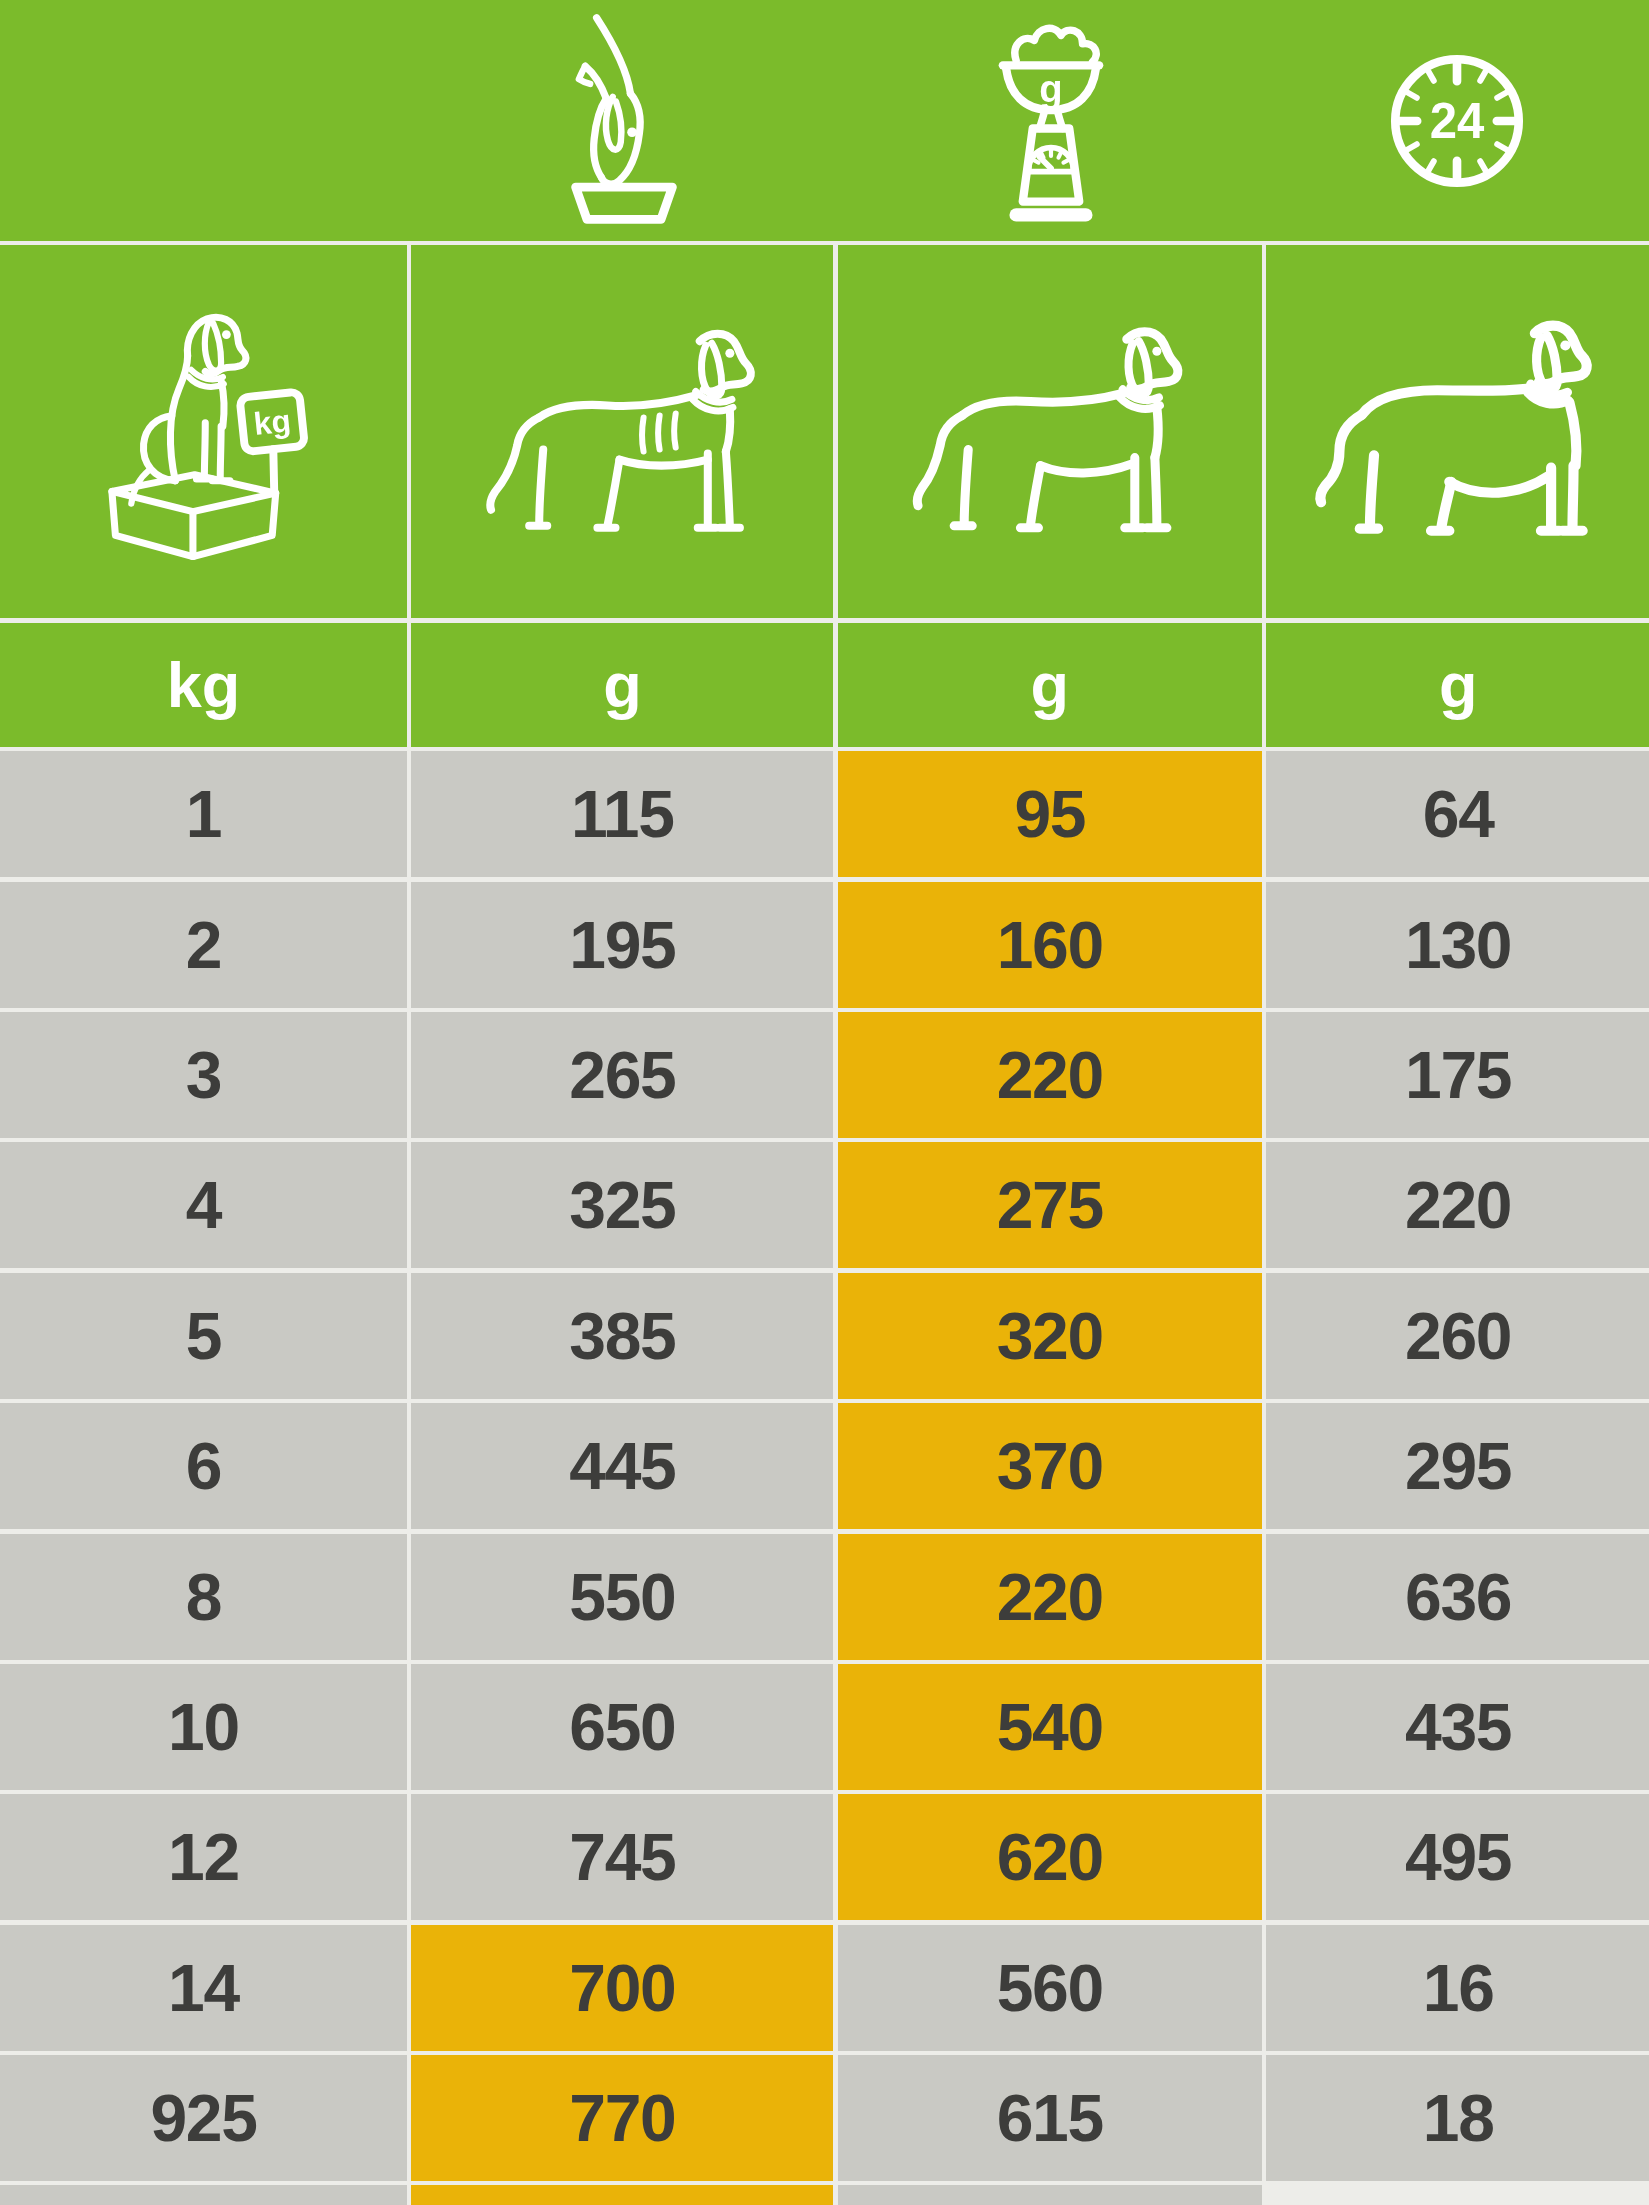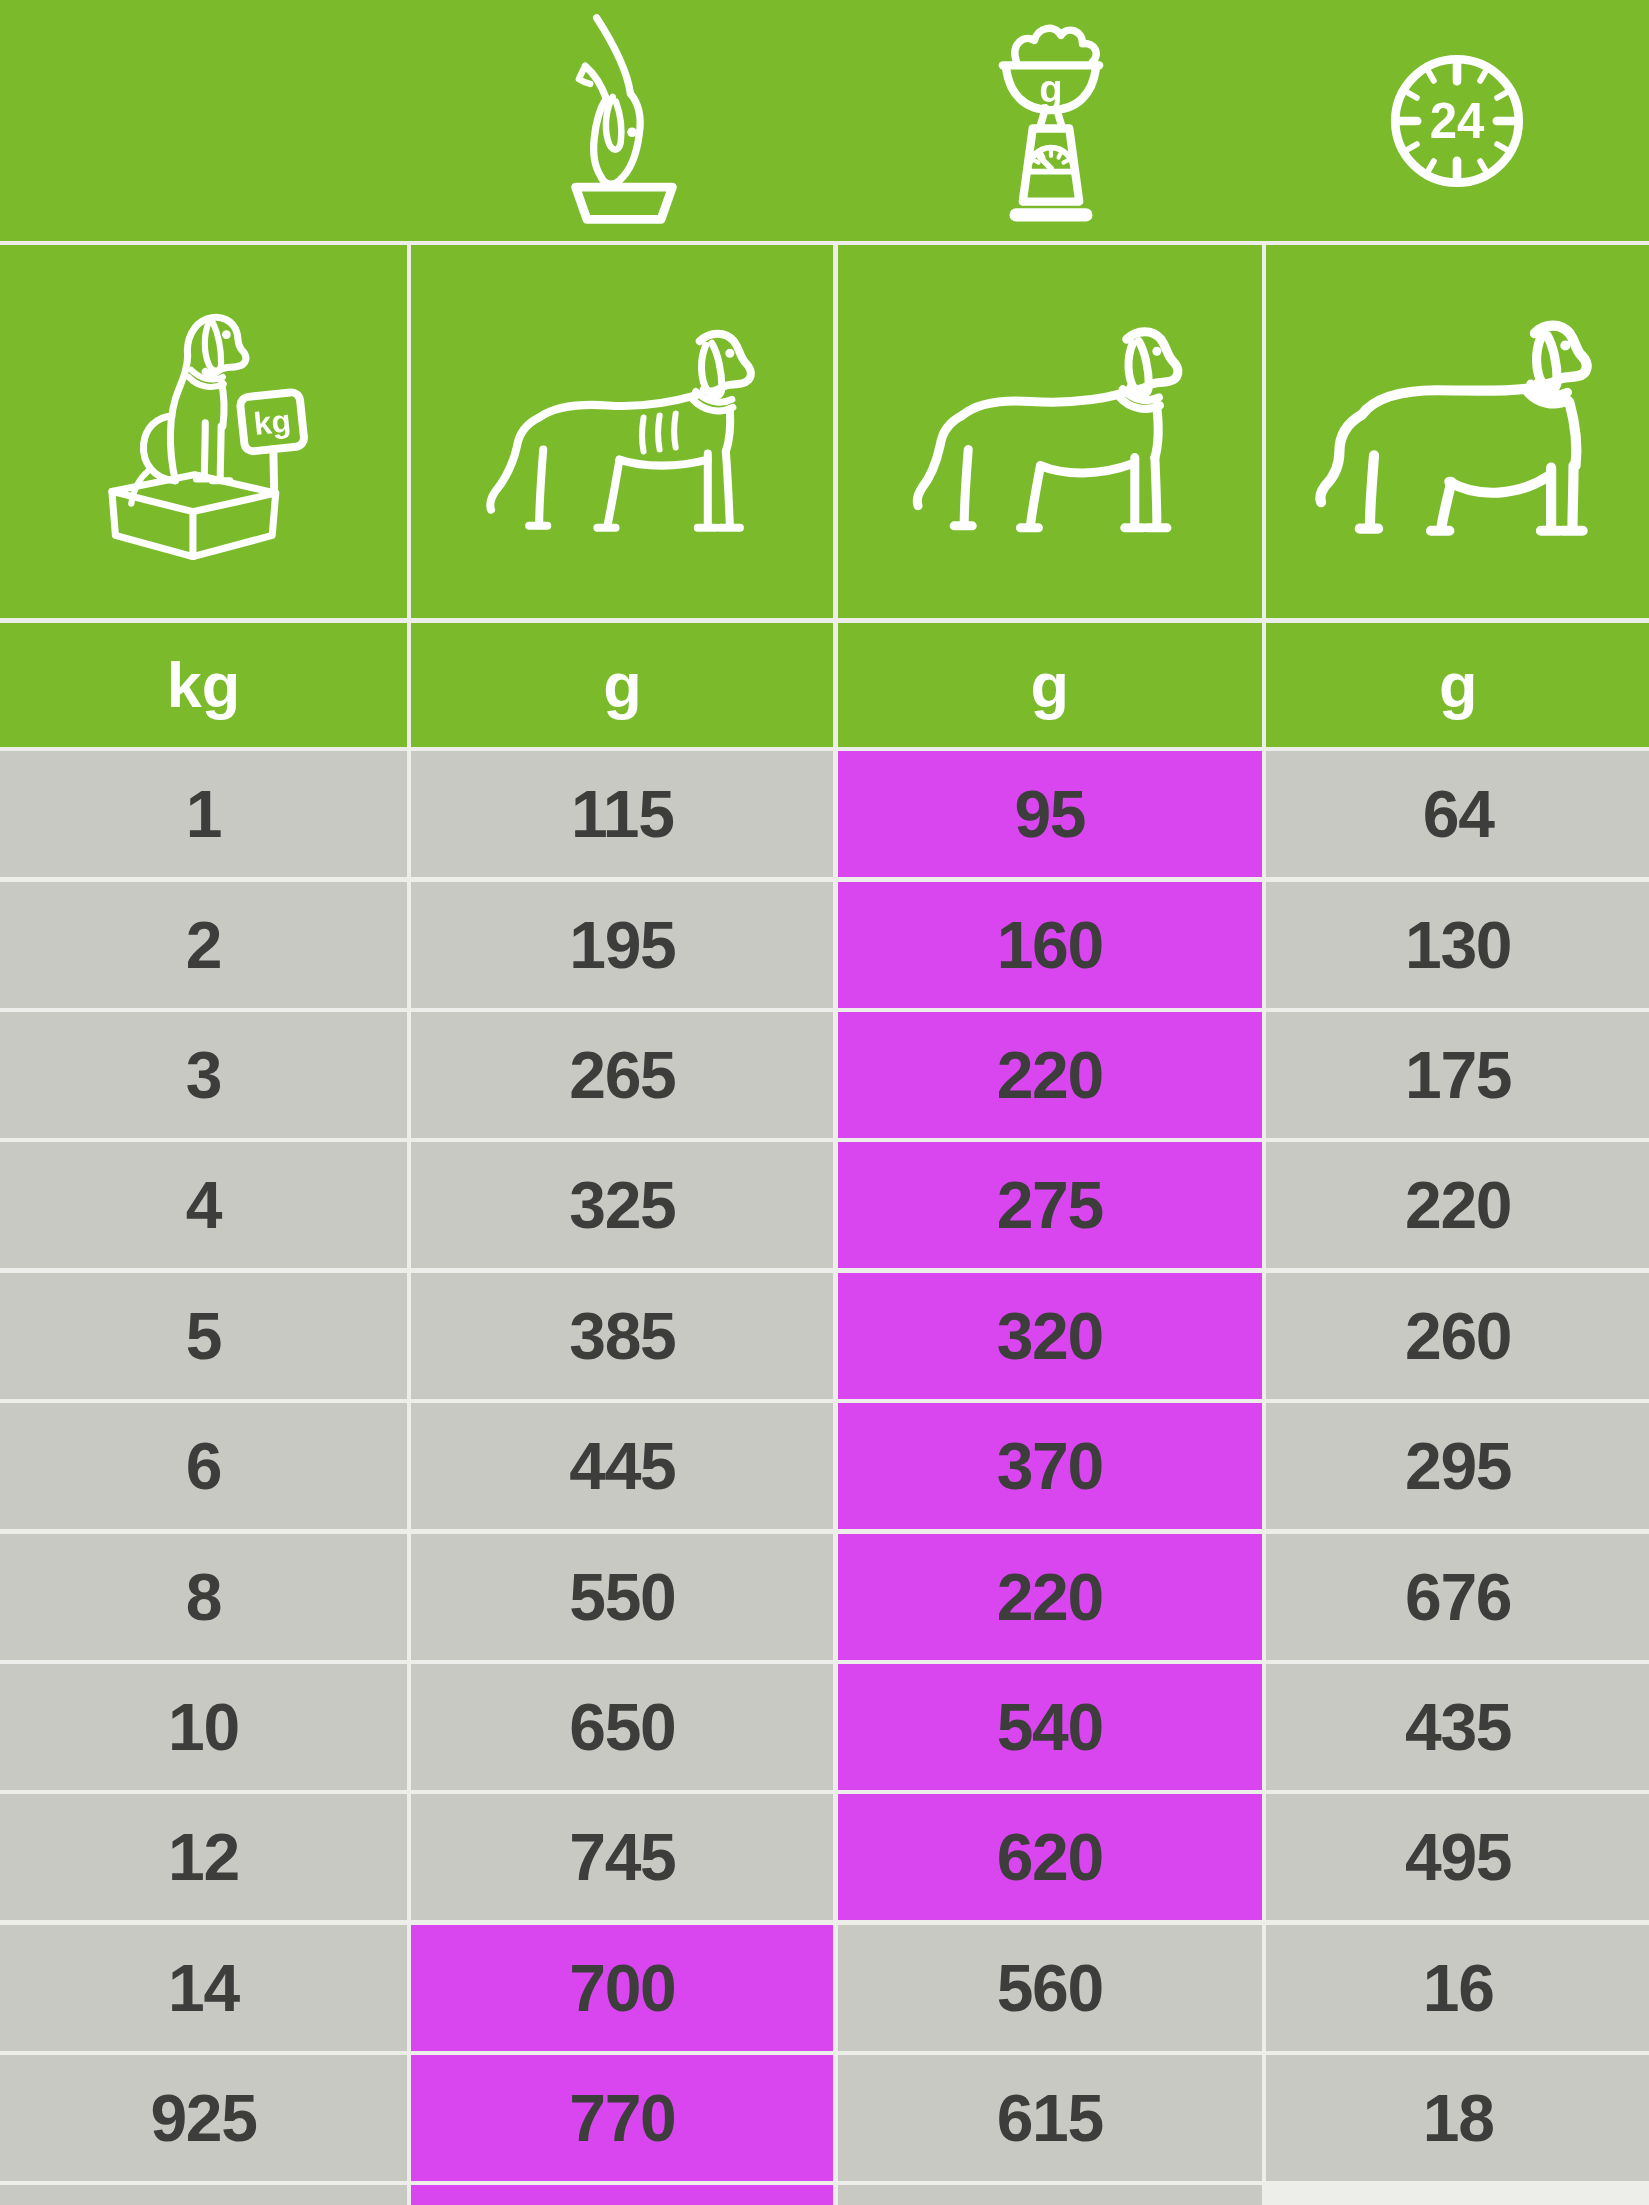--- a/index.html
+++ b/index.html
@@ -3,21 +3,21 @@
 <meta charset="utf-8">
 <style>
   html,body{margin:0;padding:0;background:#ffffff;font-family:"Liberation Sans",sans-serif;}
   .table{width:1650px;display:grid;grid-template-columns:407px 422px 424px 384px;
          grid-template-rows:241px 373px 124px repeat(14,126px);gap:4.4px;background:#edede9;}
   .icons-row{grid-column:1/-1;background:#7bbb2b;display:grid;
              grid-template-columns:411px 426px 428px 384px;align-items:center;justify-items:center;}
   .cell{display:flex;align-items:center;justify-content:center;overflow:hidden;}
   .green{background:#7bbb2b;}
   .gray{background:#c9c9c4;}
-  .gray-d{background:#d946ef;}
+  .gray-d{background:#eab308;}
   .num{font-size:66px;font-weight:bold;color:#3d3d3b;letter-spacing:-1.3px;}
   .unit{font-size:63px;font-weight:bold;color:#ffffff;}
   svg{display:block;}
   svg text{font-family:"Liberation Sans",sans-serif;font-weight:bold;fill:#ffffff;}
   .stroke{fill:none;stroke:#ffffff;stroke-linecap:round;stroke-linejoin:round;}
 </style>
 </head>
 <body>
 
 <div class="table">
@@ -170,21 +170,21 @@
   <div class="cell gray num">260</div>
 
   <div class="cell gray num">6</div>
   <div class="cell gray num">445</div>
   <div class="cell gray-d num">370</div>
   <div class="cell gray num">295</div>
 
   <div class="cell gray num">8</div>
   <div class="cell gray num">550</div>
   <div class="cell gray-d num">220</div>
-  <div class="cell gray num">676</div>
+  <div class="cell gray num">636</div>
 
   <div class="cell gray num">10</div>
   <div class="cell gray num">650</div>
   <div class="cell gray-d num">540</div>
   <div class="cell gray num">435</div>
 
   <div class="cell gray num">12</div>
   <div class="cell gray num">745</div>
   <div class="cell gray-d num">620</div>
   <div class="cell gray num">495</div>

